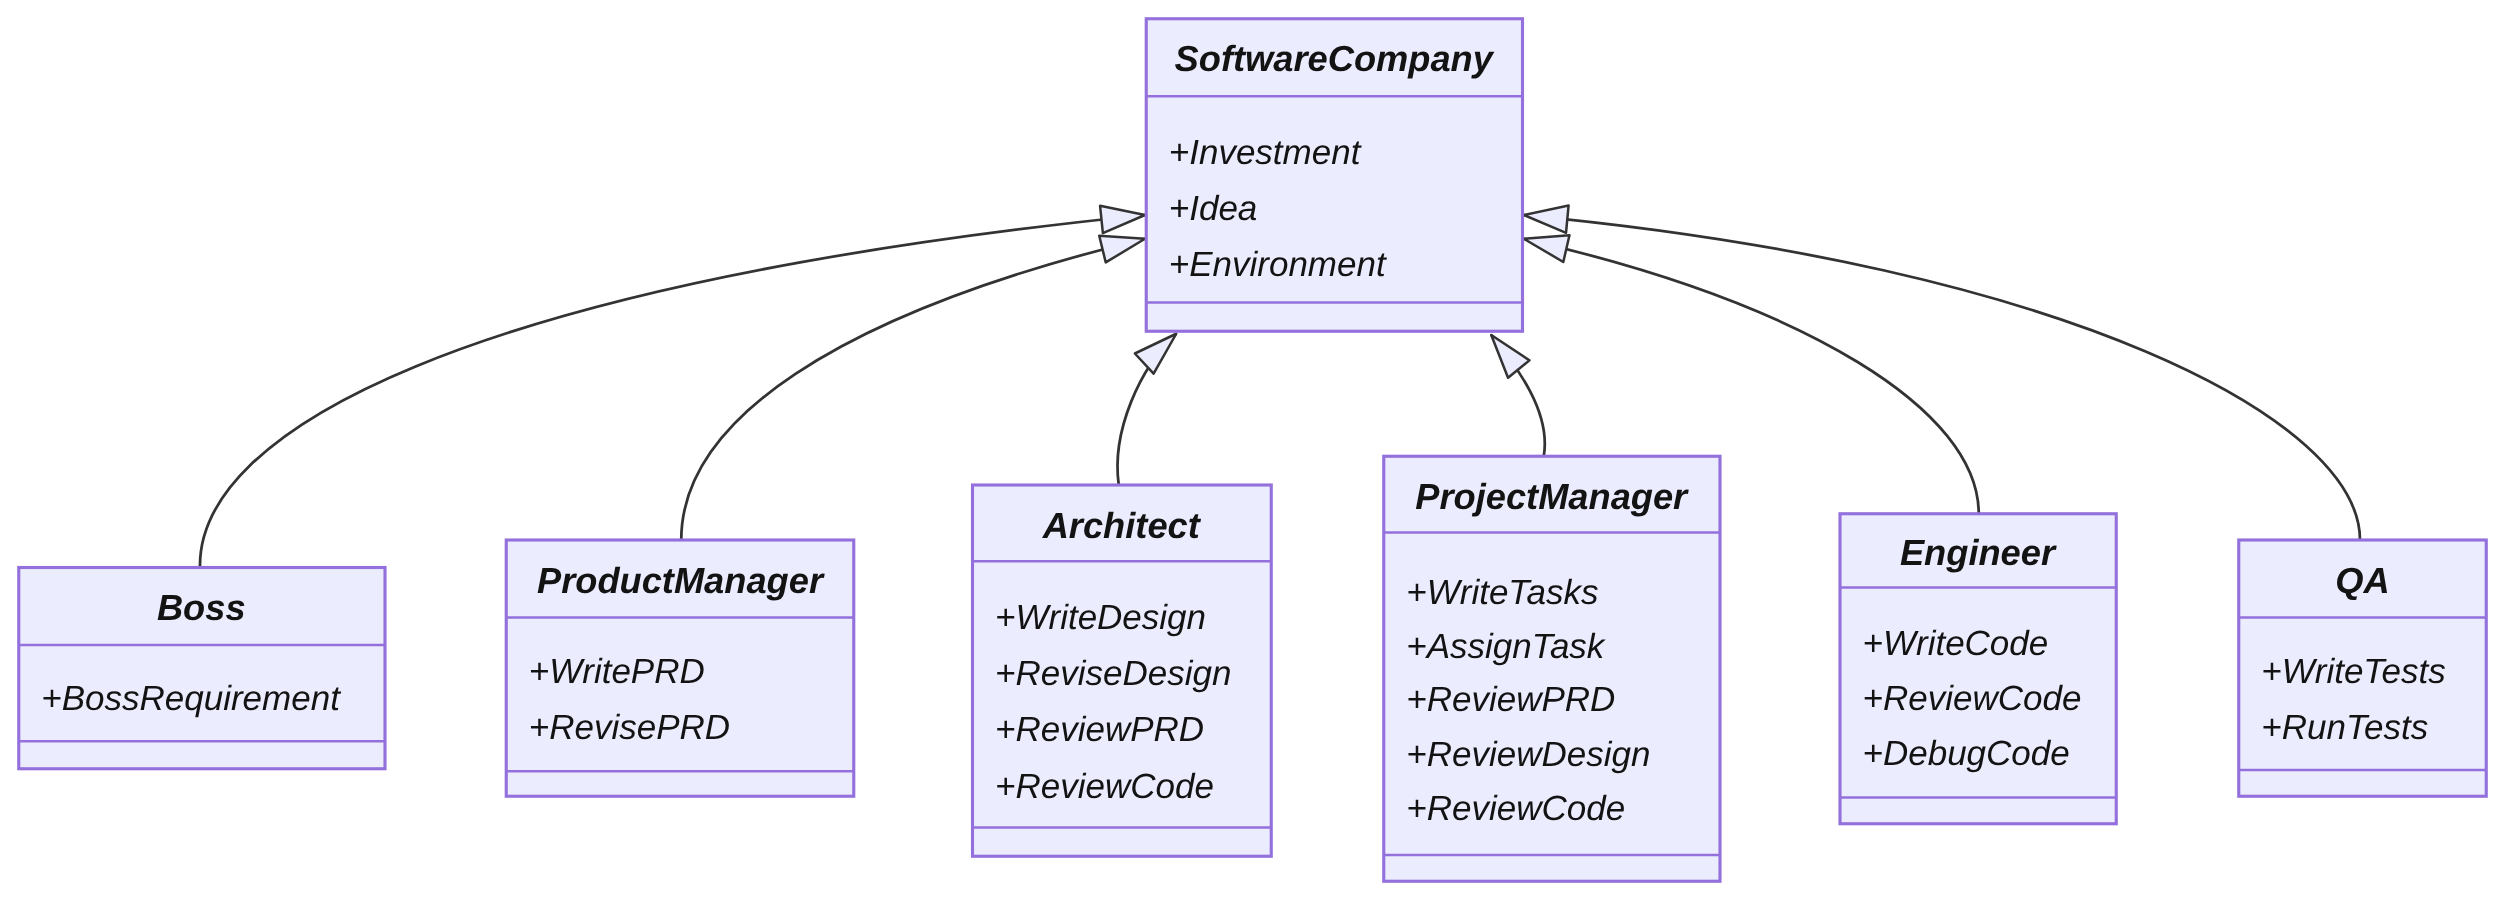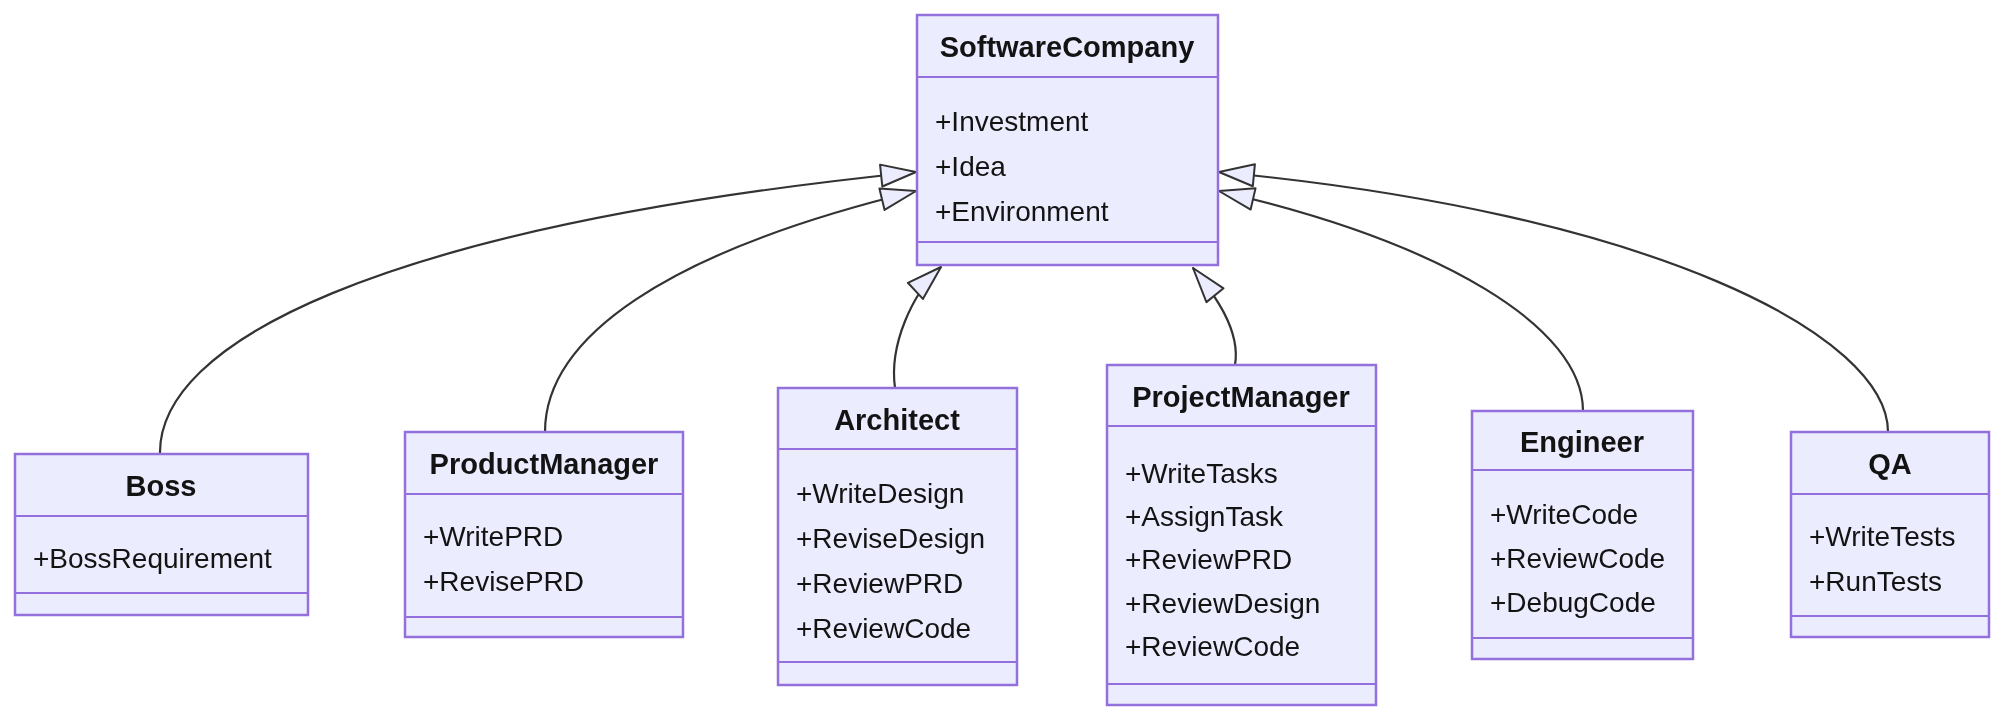--- a/index.html
+++ b/index.html
@@ -1,16 +1,16 @@
 <!DOCTYPE html>
 <html><head>
 <meta charset="utf-8">
 <style>
   html, body { margin: 0; padding: 0; background: #ffffff; }
-  .stage { width: 2003px; height: 722px; position: relative; background: #ffffff; }
+  .stage { width: 2003px; height: 722px; position: relative; background: #ffffff; font-style: italic; }
   svg { display: block; }
   .cls-box   { fill: #ECECFF; stroke: #9370DB; stroke-width: 2.5; }
   .cls-line  { stroke: #9370DB; stroke-width: 2; }
   .edge      { fill: none; stroke: #333333; stroke-width: 2.2; }
   .cls-title { font-family: "Liberation Sans", sans-serif; font-size: 29px; font-weight: bold; fill: #131313; text-anchor: middle; }
   .cls-attr  { font-family: "Liberation Sans", sans-serif; font-size: 28px; fill: #131313; }
 </style>
 </head>
 <body>
 

